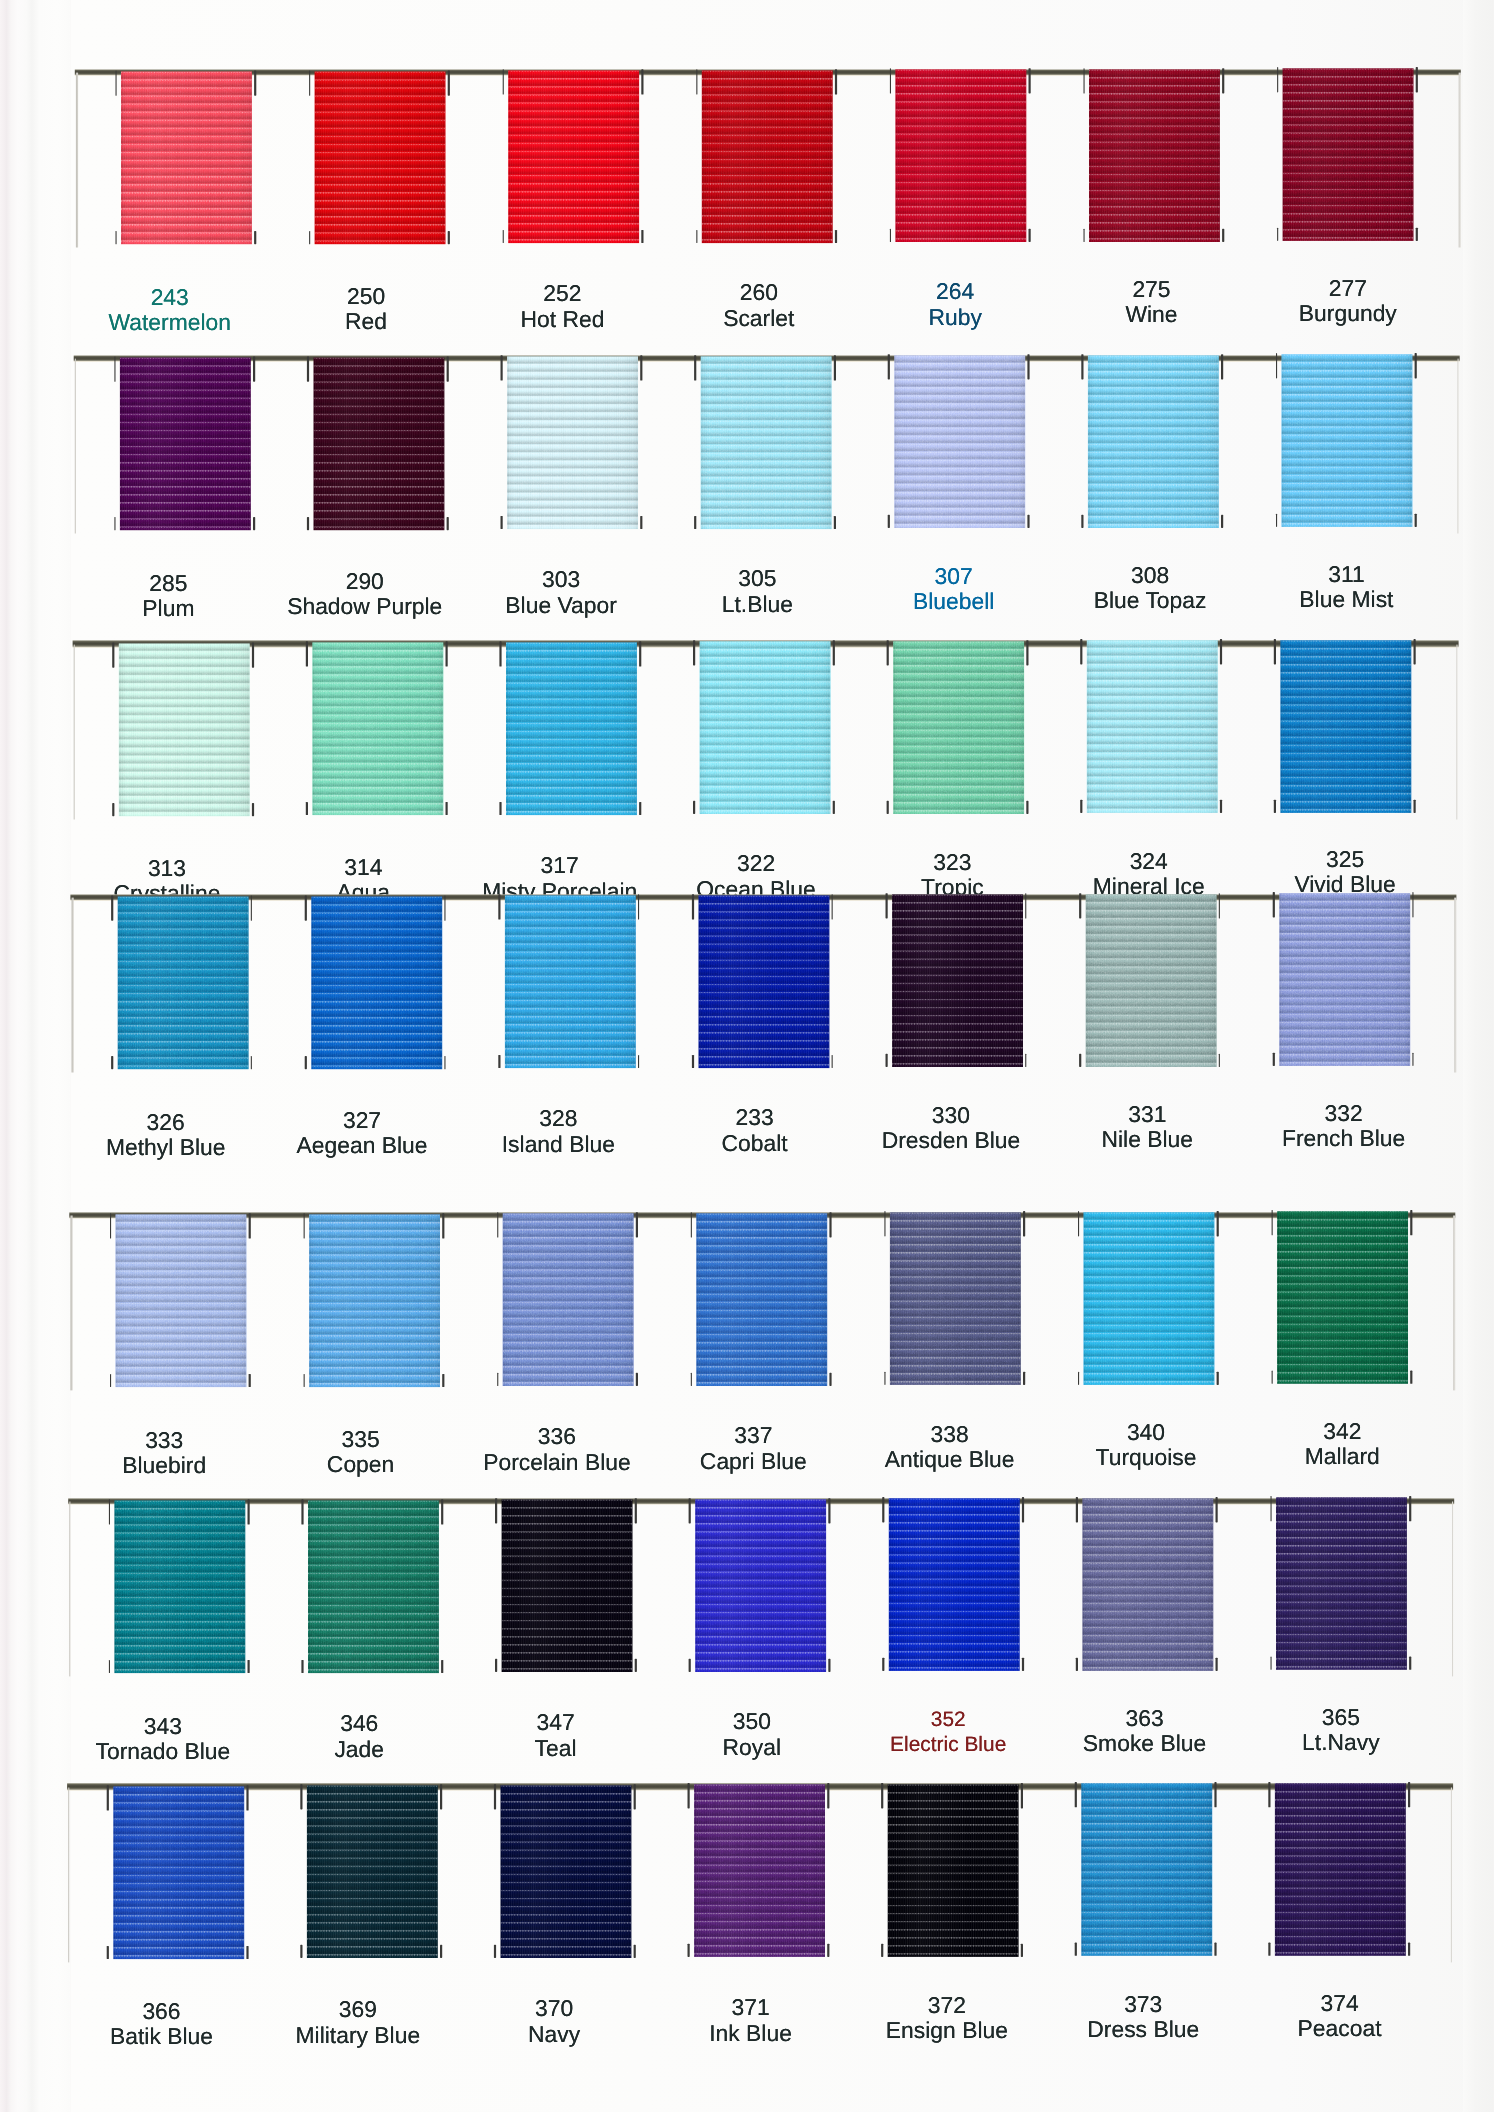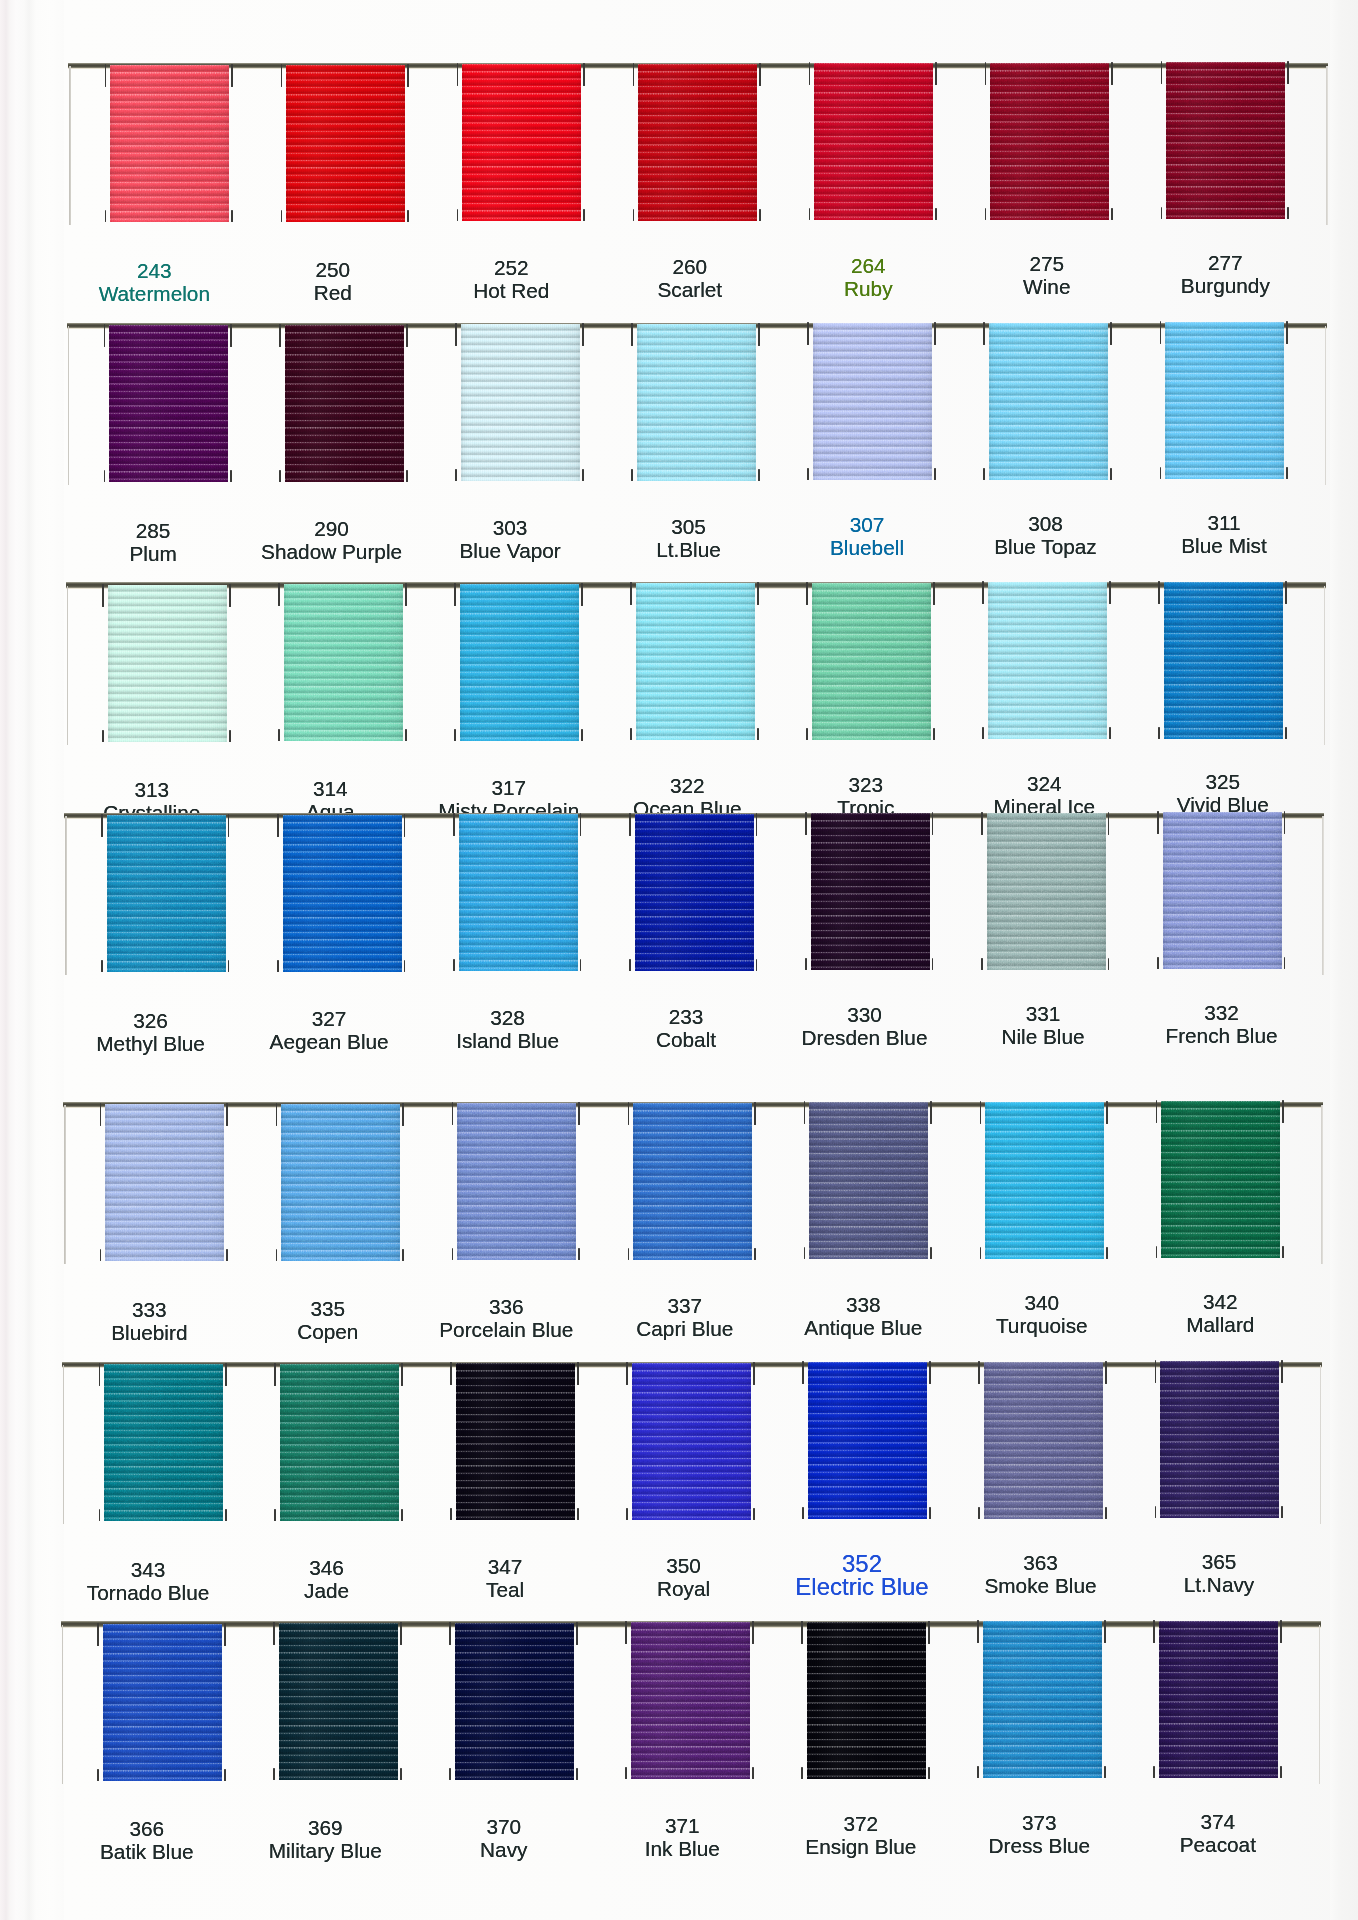--- a/index.html
+++ b/index.html
@@ -158,21 +158,21 @@
             <svg viewBox="0 0 119 157" preserveAspectRatio="none">
               <rect width="119" height="157" filter="url(#fabric-noise)"></rect>
             </svg>
           </n>
           <b></b>
         </div>
         <div class="tick" style="left:808.7px;top:0.0px;height:23px;background:#3A3A38"></div>
         <div class="tick" style="left:935.3px;top:0.0px;height:23px;background:#3A3A38"></div>
         <div class="tick" style="left:808.7px;top:146.2px;height:12px;background:#3A3A38"></div>
         <div class="tick" style="left:935.3px;top:146.2px;height:12px;background:#3A3A38"></div>
-        <div class="lab" style="left:758.3px;top:191.38px;width:220px;color:#4d7c0f;font-size:20.8px;line-height:23px">
+        <div class="lab" style="left:758.3px;top:191.38px;width:220px;color:#0c4a6e;font-size:20.8px;line-height:23px">
           <div>264</div>
           <div>Ruby</div>
         </div>
         <div class="ribbon" style="left: 990.3px; top: 0.7px; width: 119px; height: 157px; background-color: rgb(138, 2, 29);">
           <i></i>
           <u></u>
           <s></s>
           <n>
             <svg viewBox="0 0 119 157" preserveAspectRatio="none">
               <rect width="119" height="157" filter="url(#fabric-noise)"></rect>
@@ -848,21 +848,21 @@
             <svg viewBox="0 0 119 157" preserveAspectRatio="none">
               <rect width="119" height="157" filter="url(#fabric-noise)"></rect>
             </svg>
           </n>
           <b></b>
         </div>
         <div class="tick" style="left:802.4px;top:0.0px;height:23px;background:#3A3A38"></div>
         <div class="tick" style="left:929.0px;top:0.0px;height:23px;background:#3A3A38"></div>
         <div class="tick" style="left:802.4px;top:146.2px;height:12px;background:#3A3A38"></div>
         <div class="tick" style="left:929.0px;top:146.2px;height:12px;background:#3A3A38"></div>
-        <div class="lab" style="left:752.0px;top:191.38px;width:220px;color:#1d4ed8;font-size:24px;line-height:23px">
+        <div class="lab" style="left:752.0px;top:191.38px;width:220px;color:#7f1d1d;font-size:19px;line-height:23px">
           <div>352</div>
           <div>Electric Blue</div>
         </div>
         <div class="ribbon" style="left: 984px; top: 0.7px; width: 119px; height: 157px; background-color: rgb(96, 98, 149);">
           <i></i>
           <u></u>
           <s></s>
           <n>
             <svg viewBox="0 0 119 157" preserveAspectRatio="none">
               <rect width="119" height="157" filter="url(#fabric-noise)"></rect>

